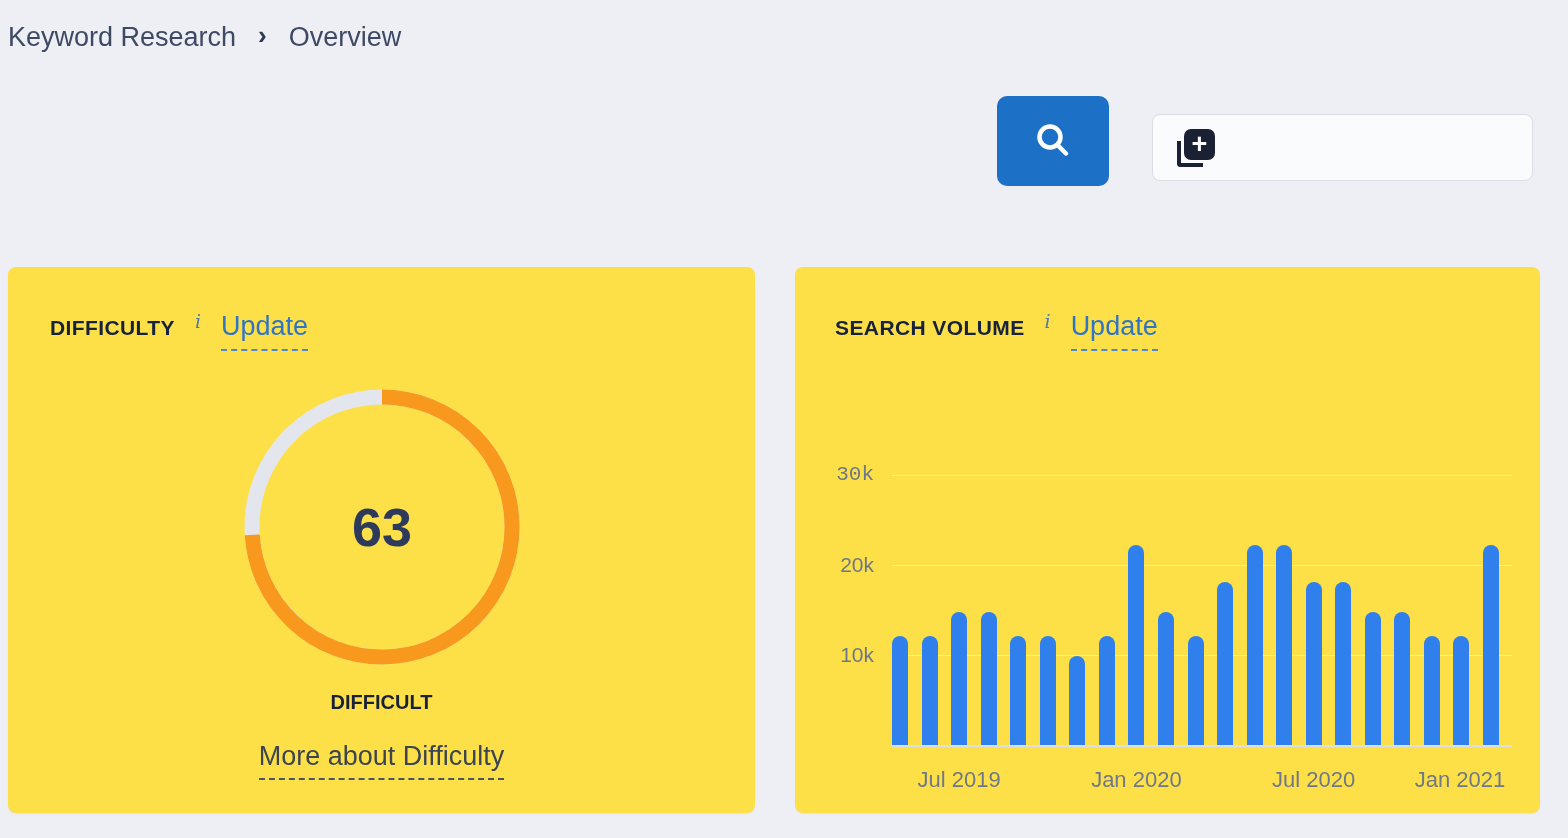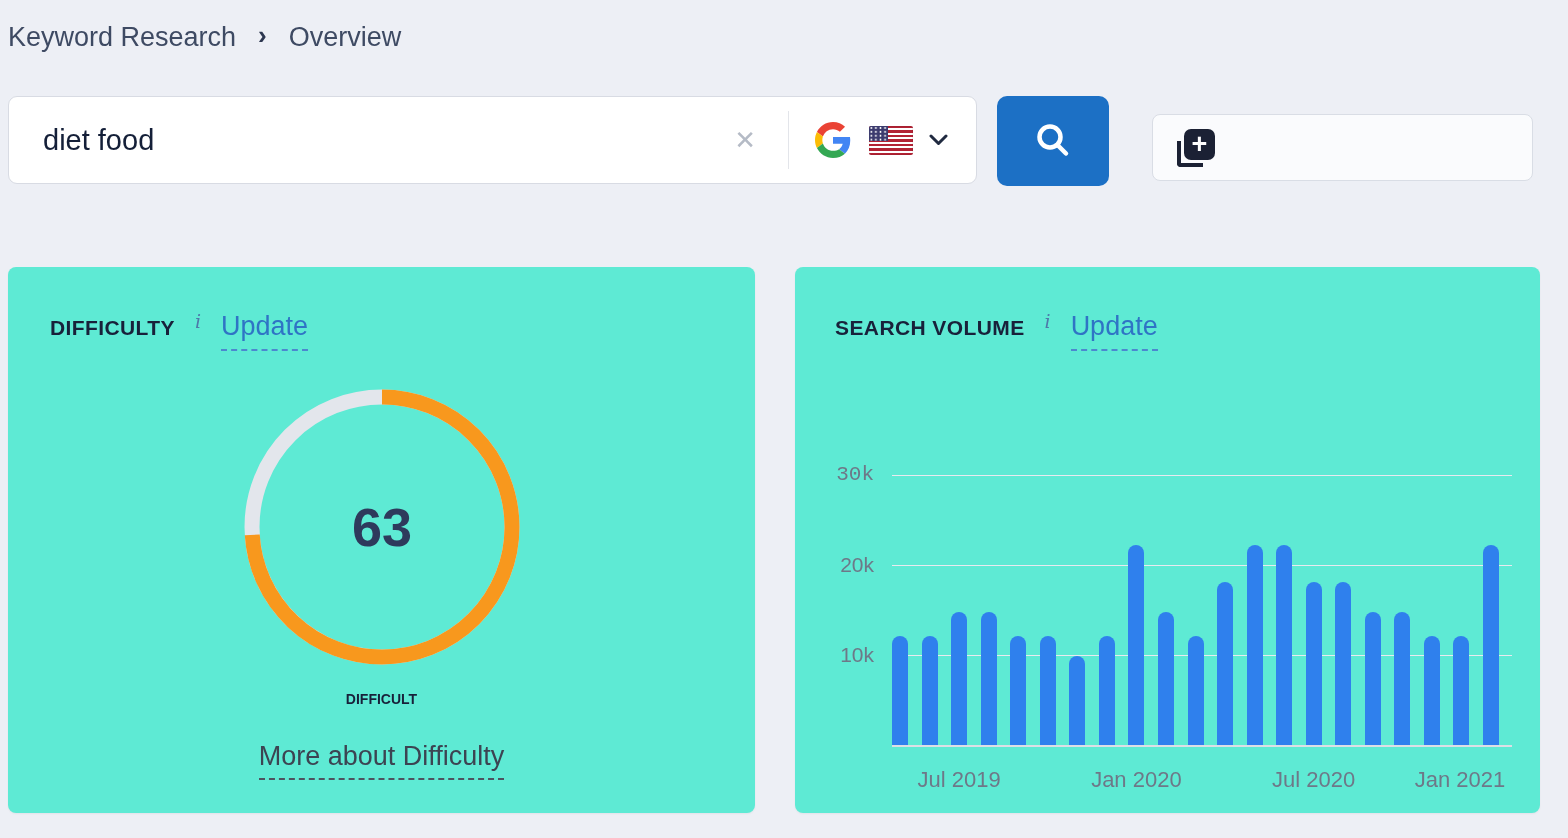--- a/index.html
+++ b/index.html
@@ -74,21 +74,21 @@
     position: absolute; right: 0; top: 0; width: 31px; height: 31px;
     background: #1b2134; border-radius: 7px; color: #ffffff;
     display: flex; align-items: center; justify-content: center;
     font-size: 27px; font-weight: bold; line-height: 1;
   }
   .bulk-label { font-size: 21px; font-weight: 600; letter-spacing: .4px; color: #1d2742; }
 
   
   .card {
     position: absolute; top: 267px; height: 546px;
-    background: #5eead4; border-radius: 8px;
+    background: #fde047; border-radius: 8px;
     box-shadow: 0 1px 2px rgba(16,24,40,.05);
   }
   .difficulty-card { left: 8px; width: 747px; }
   .volume-card { left: 795px; width: 745px; }
 
   .card-header {
     position: absolute; top: 44px; display: flex; align-items: baseline;
   }
   .difficulty-card .card-header { left: 42px; }
   .volume-card .card-header { left: 40px; }
@@ -108,21 +108,21 @@
   .gauge svg { position: absolute; left: 0; top: 0; }
   .ring-track { fill: none; stroke-width: 15px; }
   .ring-progress { fill: none; stroke-width: 15px; }
   .gauge-value {
     position: absolute; left: 0; top: 0; width: 276px; height: 276px;
     display: flex; align-items: center; justify-content: center;
     font-size: 54px; font-weight: bold;
   }
   .score-label {
     position: absolute; left: 0; top: 424px; width: 747px; text-align: center;
-    font-size: 14px; font-weight: 700; color: #18213a;
+    font-size: 20px; font-weight: 700; color: #18213a;
   }
   .more-link-wrap { position: absolute; left: 0; top: 474px; width: 747px; text-align: center; }
   .more-link {
     display: inline-block; font-size: 27px; color: #3c4452; cursor: pointer;
     padding-bottom: 6px; border-bottom: 2px dashed #4c5460;
   }
 
   
   .volume-value {
     position: absolute; left: 38px; top: 100px;
@@ -146,39 +146,20 @@
 <body>
 
 <div class="page">
 
   <div class="breadcrumb">
     <span class="crumb">Keyword Research</span>
     <span class="crumb-sep">›</span>
     <span class="crumb">Overview</span>
   </div>
 
-  <div class="search-box">
-    <input class="search-input" type="text" value="diet food" style="">
-    <span class="clear-btn">✕</span>
-    <span class="search-divider"></span>
-    <span class="engine-selector">
-      <svg class="google-g" viewBox="0 0 48 48">
-        <path fill="#EA4335" d="M24 9.5c3.54 0 6.71 1.22 9.21 3.6l6.85-6.85C35.9 2.38 30.47 0 24 0 14.62 0 6.51 5.38 2.56 13.22l7.98 6.19C12.43 13.72 17.74 9.5 24 9.5z"></path>
-        <path fill="#4285F4" d="M46.98 24.55c0-1.57-.15-3.09-.38-4.55H24v9.02h12.94c-.58 2.96-2.26 5.48-4.78 7.18l7.73 6c4.51-4.18 7.09-10.36 7.09-17.65z"></path>
-        <path fill="#FBBC05" d="M10.53 28.59c-.48-1.45-.76-2.99-.76-4.59s.27-3.14.76-4.59l-7.98-6.19C.92 16.46 0 20.12 0 24c0 3.88.92 7.54 2.56 10.78l7.97-6.19z"></path>
-        <path fill="#34A853" d="M24 48c6.48 0 11.93-2.13 15.89-5.81l-7.73-6c-2.15 1.45-4.92 2.3-8.16 2.3-6.26 0-11.57-4.22-13.47-9.91l-7.98 6.19C6.51 42.62 14.62 48 24 48z"></path>
-      </svg>
-      <span class="flag"></span>
-      <span class="chevron-down">
-        <svg width="19" height="12" viewBox="0 0 19 12">
-          <path d="M2 2 L9.5 9.5 L17 2" stroke="#202a40" stroke-width="3" fill="none" stroke-linecap="round" stroke-linejoin="round"></path>
-        </svg>
-      </span>
-    </span>
-  </div>
 
   <button class="search-btn" style="background: rgb(28, 112, 197);">
     <svg width="40" height="40" viewBox="0 0 40 40">
       <circle cx="17" cy="16" r="10.5" fill="none" stroke="#ffffff" stroke-width="4.5"></circle>
       <line x1="25" y1="24.5" x2="33" y2="32.5" stroke="#ffffff" stroke-width="4.5" stroke-linecap="round"></line>
     </svg>
   </button>
 
   <button class="bulk-btn">
     <span class="bulk-icon">

